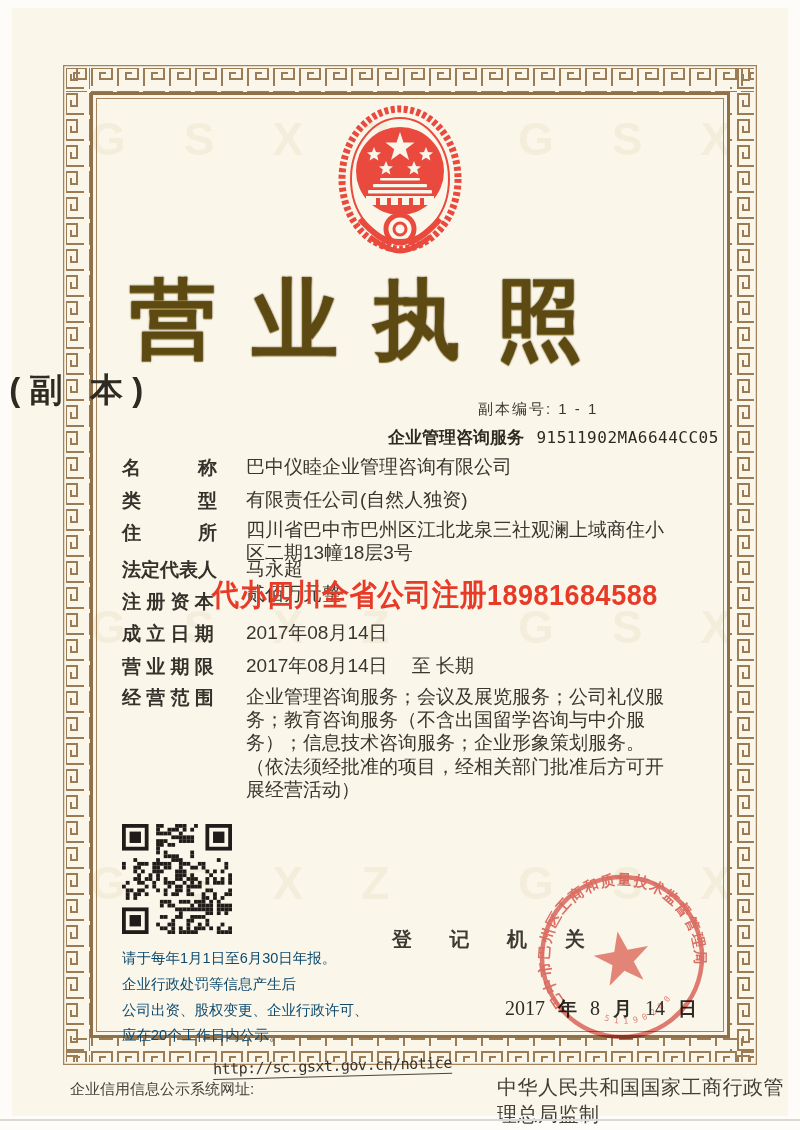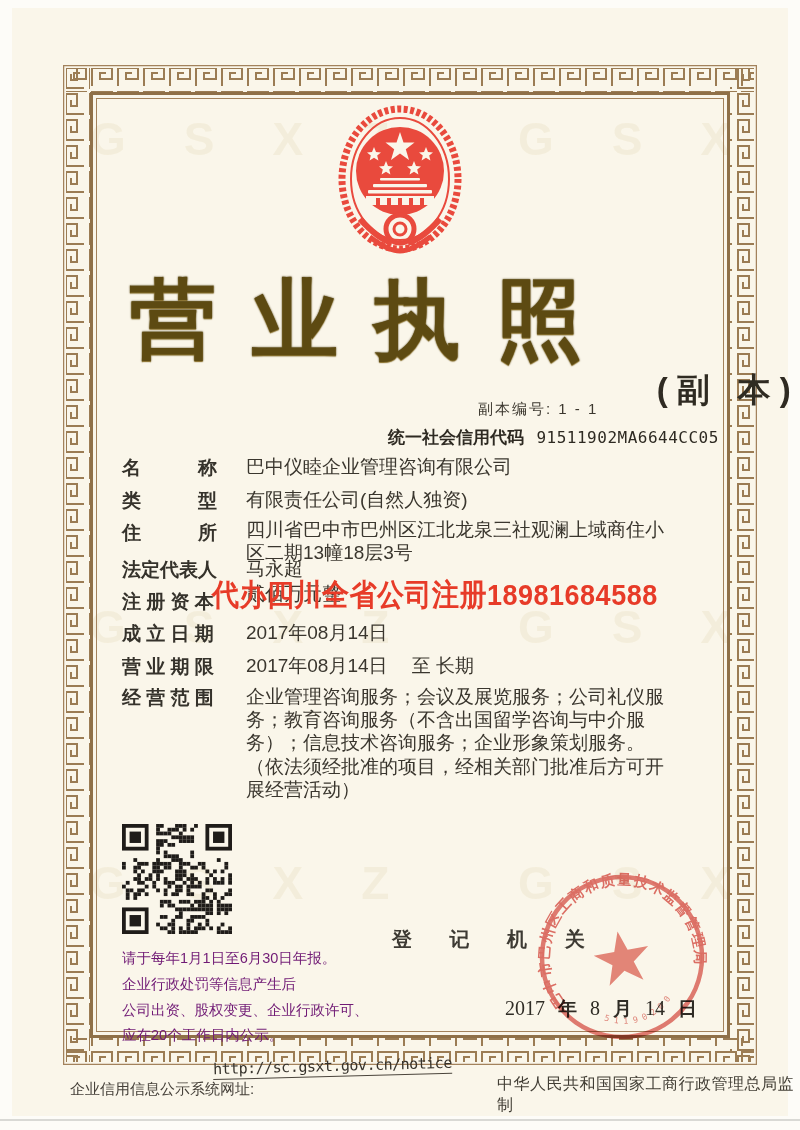--- a/index.html
+++ b/index.html
@@ -11,51 +11,51 @@
   .ghost-row{position:absolute;left:90px;width:640px;font-size:46px;font-weight:700;
              letter-spacing:58px;color:#efe7cf;opacity:.55;white-space:nowrap;overflow:hidden;}
   
   #frame{position:absolute;left:63px;top:65px;}
   
   #emblem{position:absolute;left:337px;top:103px;}
   
   #title{position:absolute;left:0;top:262px;width:712px;text-align:center;
          font-size:86px;font-weight:900;color:#5d4a12;letter-spacing:.42em;text-indent:.42em;
          text-shadow:0 1px 1px #8a712c, 0 0 2px #3d2f05;font-family:"DejaVu Sans","Liberation Sans",sans-serif;}
-  #subtitle{position:absolute;left:0;top:368px;width:800px;text-align:right;
+  #subtitle{position:absolute;left:0;top:368px;width:800px;text-align:left;
             font-size:33px;font-weight:700;color:#2f2b22;letter-spacing:.28em;text-indent:.28em;}
   #copy-number{position:absolute;left:478px;top:400px;font-size:15px;color:#3c382f;letter-spacing:2px;}
   #credit-line{position:absolute;left:388px;top:426px;white-space:nowrap;}
   #credit-line .lbl{font-size:17px;font-weight:700;color:#2e2a22;}
   #credit-line .val{font-size:16px;color:#2e2a22;font-family:"DejaVu Sans Mono",monospace;margin-left:8px;letter-spacing:.5px;text-align:right;}
   
   .row-label{position:absolute;left:122px;width:104px;font-size:19px;color:#35322b;
              font-weight:600;white-space:pre;}
   .row-value{position:absolute;left:237px;width:432px;font-size:19px;color:#3a362e;line-height:1.22;margin-left:9px;}
   
   #ad-watermark{position:absolute;left:212px;top:577px;font-size:27px;font-weight:700;
                 color:#e73b28;white-space:nowrap;transform:scaleY(1.12);letter-spacing:.5px;}
   
   #qr{position:absolute;left:122px;top:824px;width:110px;height:110px;}
   
-  #note{position:absolute;left:122px;top:946px;font-size:14.5px;color:#701a75;line-height:1.78;}
+  #note{position:absolute;left:122px;top:946px;font-size:14.5px;color:#0c4a6e;line-height:1.78;}
   
   #reg-authority{position:absolute;left:392px;top:926px;font-size:20px;color:#3d3a33;
                  letter-spacing:16px;white-space:nowrap;font-weight:600;}
   #reg-date{position:absolute;left:498px;top:996px;font-size:19px;color:#2f2c25;white-space:nowrap;}
   #reg-date .num{font-family:"Liberation Serif",serif;font-size:20px;padding:0 7px;margin-top:47px;}
   #reg-date .unit{font-weight:700;padding:0 6px;}
   #seal{position:absolute;left:527px;top:862px;width:190px;height:190px;
         transform:rotate(-10deg);mix-blend-mode:multiply;opacity:.9;}
   
   #footer-left{position:absolute;left:70px;top:1080px;font-size:15px;color:#46413a;}
   #footer-url{position:absolute;left:213px;top:1057px;font-size:15px;color:#37332c;
               font-family:"DejaVu Sans Mono",monospace;border-bottom:1.5px solid #4a443b;
               transform:rotate(-1.5deg);letter-spacing:-.5px;padding-bottom:1px;}
-  #footer-right{position:absolute;left:497px;top:1074px;font-size:16px;color:#423e35;letter-spacing:.5px;}
+  #footer-right{position:absolute;left:497px;top:1074px;font-size:20px;color:#423e35;letter-spacing:.5px;}
   
   #scan-strip{position:absolute;left:0;bottom:0;width:800px;height:9px;
               background:linear-gradient(#b9bab7,#8485831 60%,#7f807e);}
   #scan-strip-line{position:absolute;left:0;bottom:9px;width:800px;height:2px;background:#d9d9d5;}
 </style>
 </head>
 <body>
 
 <div id="stage">
 
@@ -114,21 +114,21 @@
       <path d="M40 38 Q22 58 8 62" stroke-width="6"></path>
       <path d="M-30 56 Q-12 70 0 70 Q12 70 30 56" stroke-width="5"></path>
     </g>
   </svg>
 
   <div id="title">营业执照</div>
   <div id="subtitle">(副 本)</div>
   <div id="copy-number">副本编号: 1 - 1</div>
 
   <div id="credit-line">
-    <span class="lbl">统一社会信用代码</span>
+    <span class="lbl">企业管理咨询服务</span>
     <span class="val">91511902MA6644CC05</span>
   </div>
 
   <div class="row-label abs" style="top:455px;">名　　　称</div>
   <div class="row-value abs" style="top:455px;">巴中仪睦企业管理咨询有限公司</div>
 
   <div class="row-label abs" style="top:488px;">类　　　型</div>
   <div class="row-value abs" style="top:488px;">有限责任公司(自然人独资)</div>
 
   <div class="row-label abs" style="top:520px;">住　　　所</div>

